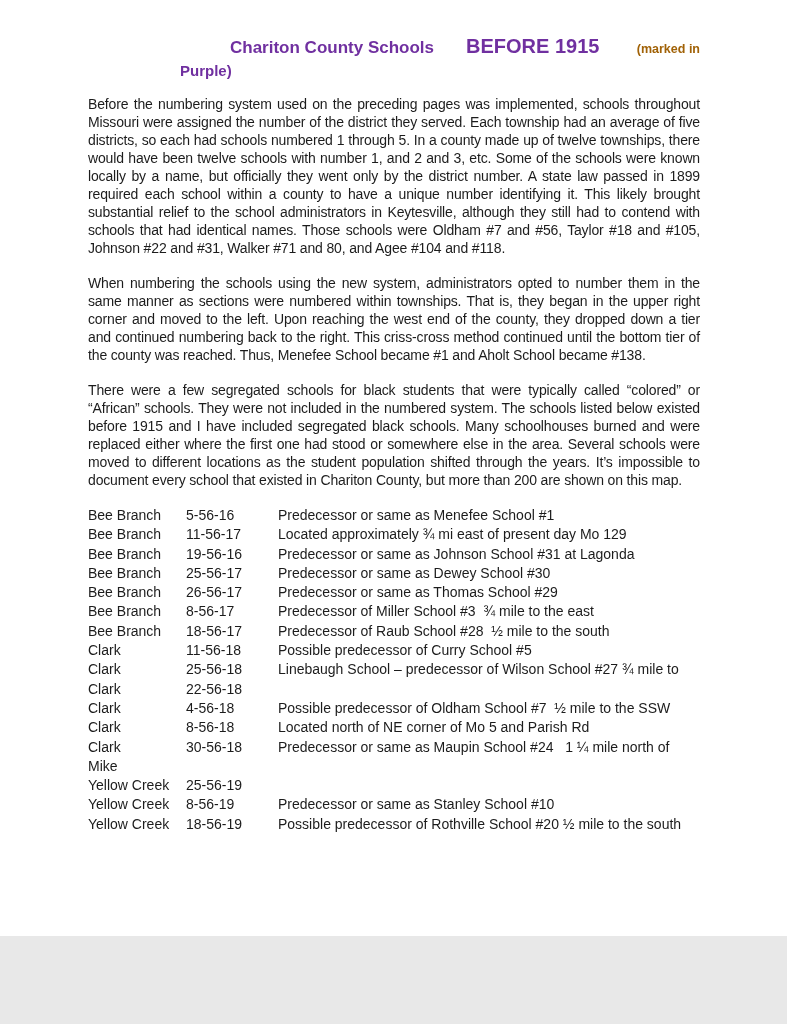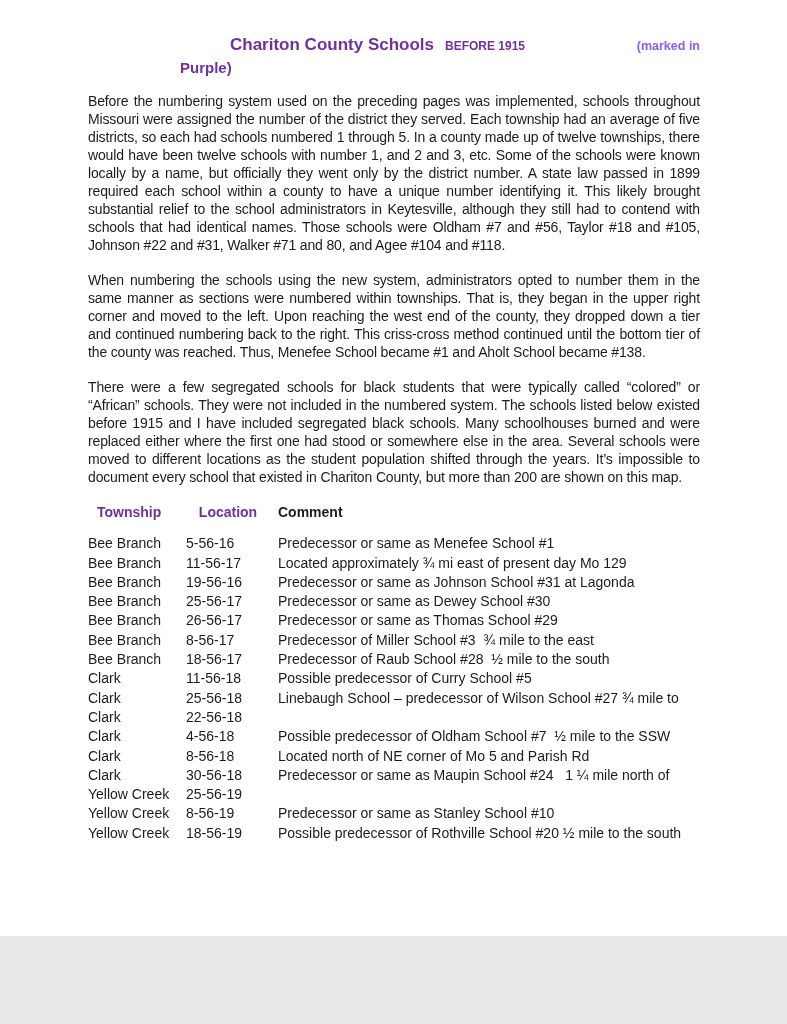--- a/index.html
+++ b/index.html
@@ -5,21 +5,21 @@
   html,body { margin:0; padding:0; background:#e8e8e8; }
   .page {
     width:787px; height:936px; background:#ffffff; margin:0 auto;
     font-family:"Liberation Sans", sans-serif; color:#1c1c1c;
     box-sizing:border-box; padding:35px 87px 0 88px;
     overflow:hidden; position:relative;
   }
   
   .title-line1 { display:flex; align-items:baseline; font-weight:bold; }
   .title-main   { font-size:17px; margin-left:142px; white-space:nowrap; }
-  .title-before { font-size:12px; margin-left:11px; white-space:nowrap; }
+  .title-before { font-size:20px; margin-left:32px; white-space:nowrap; }
   .title-note1  { font-size:12.5px; margin-left:auto; white-space:nowrap; }
   .title-line2  { font-weight:bold; font-size:15px; margin-left:92px; margin-top:4px; }
   .title-block  { margin-bottom:16px; }
   
   .body-text p {
     font-size:14px; line-height:18px; text-align:justify;
     letter-spacing:-0.15px; margin:0 0 17px 0;
   }
   
   .schools-table { font-size:14px; line-height:19.3px; }
@@ -38,37 +38,32 @@
 </style>
 </head>
 <body>
 
 <div class="page">
 
   <div class="title-block">
     <div class="title-line1">
       <span class="title-main purple-text" style="color: rgb(112, 48, 160);">Chariton County Schools</span>
       <span class="title-before purple-text" style="color: rgb(112, 48, 160);">BEFORE 1915</span>
-      <span class="title-note1 purple-text" style="color: #8b5cf6; padding-left: 46px;">(marked in</span>
+      <span class="title-note1 purple-text" style="color: #a16207;">(marked in</span>
     </div>
     <div class="title-line2 purple-text" style="color: rgb(112, 48, 160);">Purple)</div>
   </div>
 
   <div class="body-text">
     <p>Before the numbering system used on the preceding pages was implemented, schools throughout Missouri were assigned the number of the district they served. Each township had an average of five districts, so each had schools numbered 1 through 5.  In a county made up of twelve townships, there would have been twelve schools with number 1, and 2 and 3, etc. Some of the schools were known locally by a name, but officially they went only by the district number.  A state law passed in 1899 required each school within a county to have a unique number identifying it.  This likely brought substantial relief to the school administrators in Keytesville, although they still had to contend with schools that had identical names.  Those schools were Oldham #7 and #56, Taylor #18 and #105, Johnson #22 and #31, Walker #71 and 80, and Agee #104 and #118.</p>
     <p>When numbering the schools using the new system, administrators opted to number them in the same manner as sections were numbered within townships.  That is, they began in the upper right corner and moved to the left.  Upon reaching the west end of the county, they dropped down a tier and continued numbering back to the right.  This criss-cross method continued until the bottom tier of the county was reached.  Thus, Menefee School became #1 and Aholt School became #138.</p>
     <p>There were a few segregated schools for black students that were typically called “colored” or “African” schools.  They were not included in the numbered system.  The schools listed below existed before 1915 and I have included segregated black schools.  Many schoolhouses burned and were replaced either where the first one had stood or somewhere else in the area.  Several schools were moved to different locations as the student population shifted through the years.  It’s impossible to document every school that existed in Chariton County, but more than 200 are shown on this map.</p>
   </div>
 
   <div class="schools-table">
-    <div class="thead">
-      <span class="th-township purple-text" style="color: rgb(112, 48, 160);">Township</span>
-      <span class="th-location purple-text" style="color: rgb(112, 48, 160);">Location</span>
-      <span class="th-comment">Comment</span>
-    </div>
     <div>
         <div class="trow">
           <span class="cell township">Bee Branch</span>
           <span class="cell location">5-56-16</span>
           <span class="cell comment">Predecessor or same as Menefee School #1</span>
         </div>
         <div class="trow">
           <span class="cell township">Bee Branch</span>
           <span class="cell location">11-56-17</span>
           <span class="cell comment">Located approximately ¾ mi east of present day Mo 129</span>
@@ -120,20 +115,21 @@
         <div class="trow">
           <span class="cell township">Clark</span>
           <span class="cell location">8-56-18</span>
           <span class="cell comment">Located north of NE corner of Mo 5 and Parish Rd</span>
         </div>
         <div class="trow">
           <span class="cell township">Clark</span>
           <span class="cell location">30-56-18</span>
           <span class="cell comment">Predecessor or same as Maupin School #24   1 ¼ mile north of</span>
         </div>
+        <div class="wrap-line">Mike</div>
         <div class="trow">
           <span class="cell township">Yellow Creek</span>
           <span class="cell location">25-56-19</span>
         </div>
         <div class="trow">
           <span class="cell township">Yellow Creek</span>
           <span class="cell location">8-56-19</span>
           <span class="cell comment">Predecessor or same as Stanley School #10</span>
         </div>
         <div class="trow">

